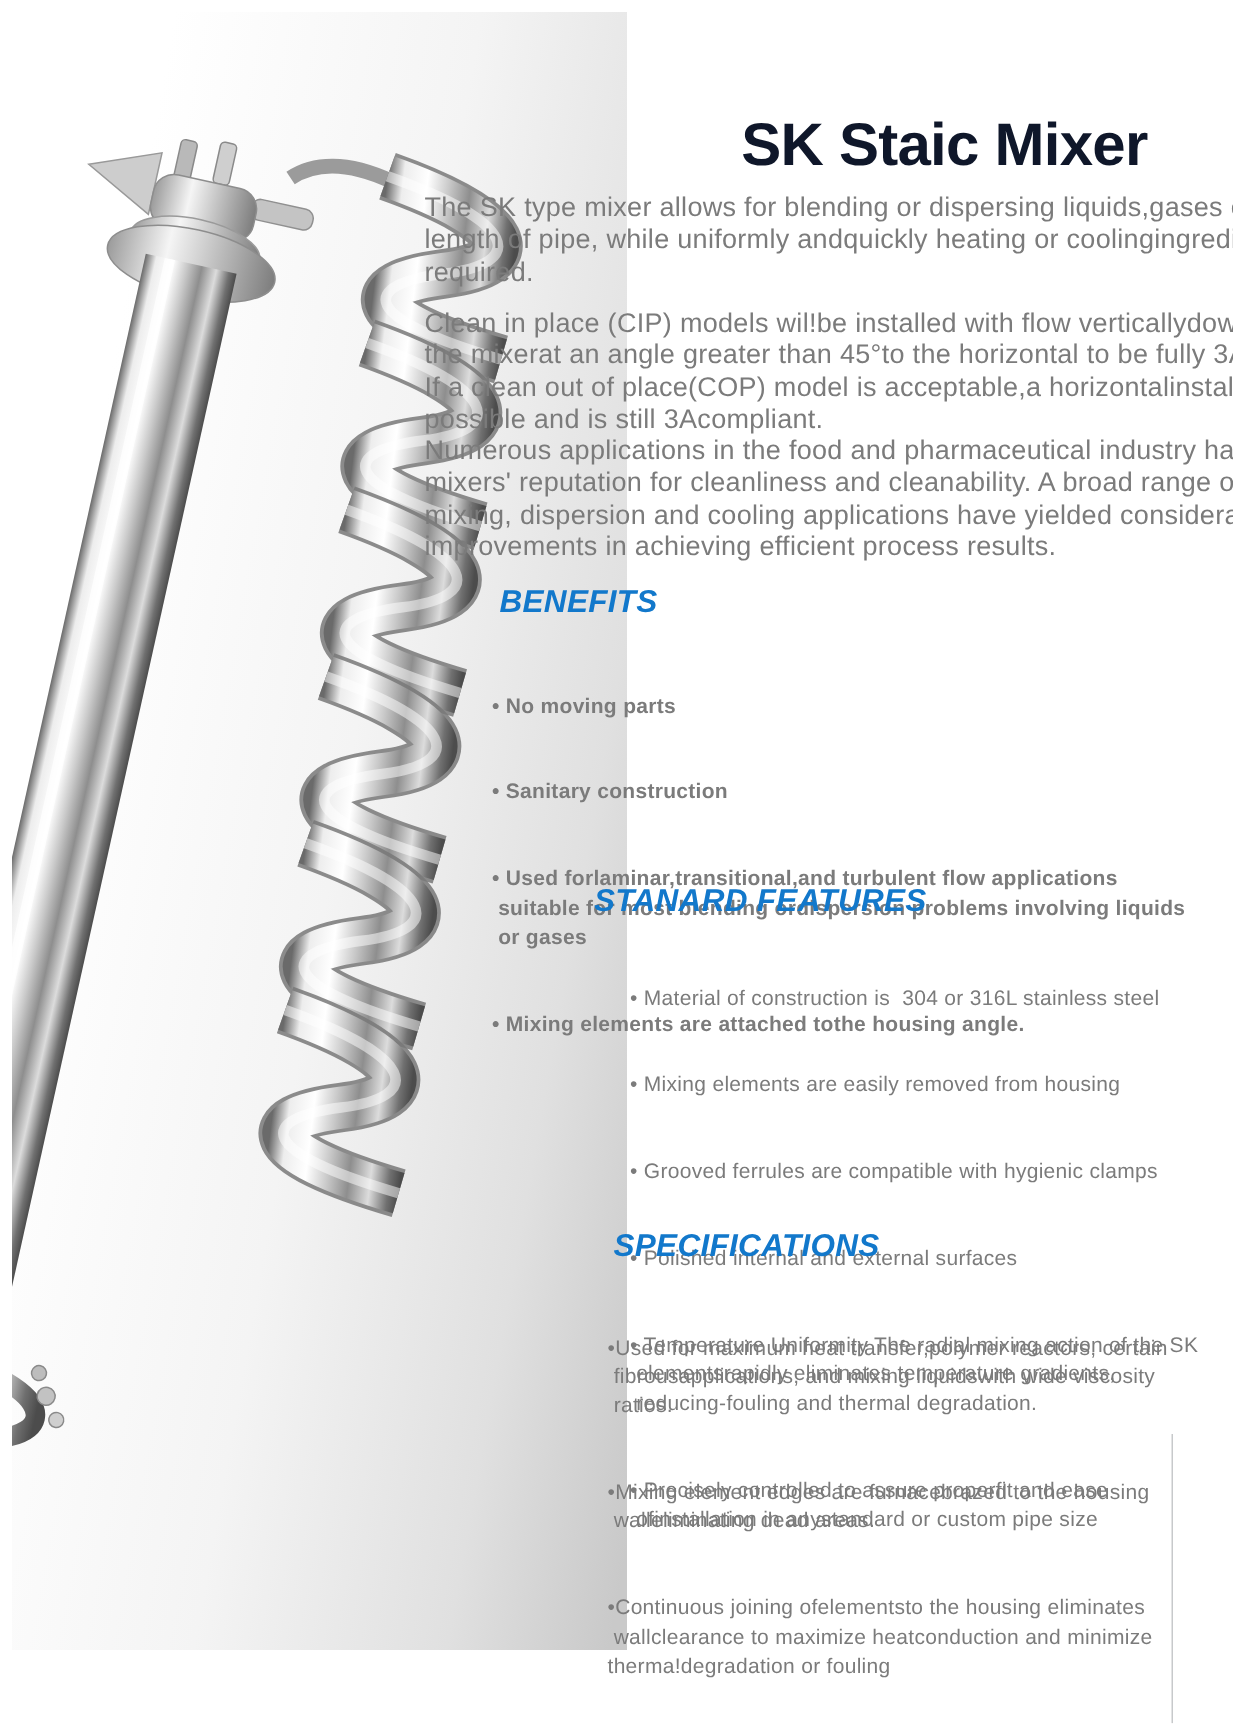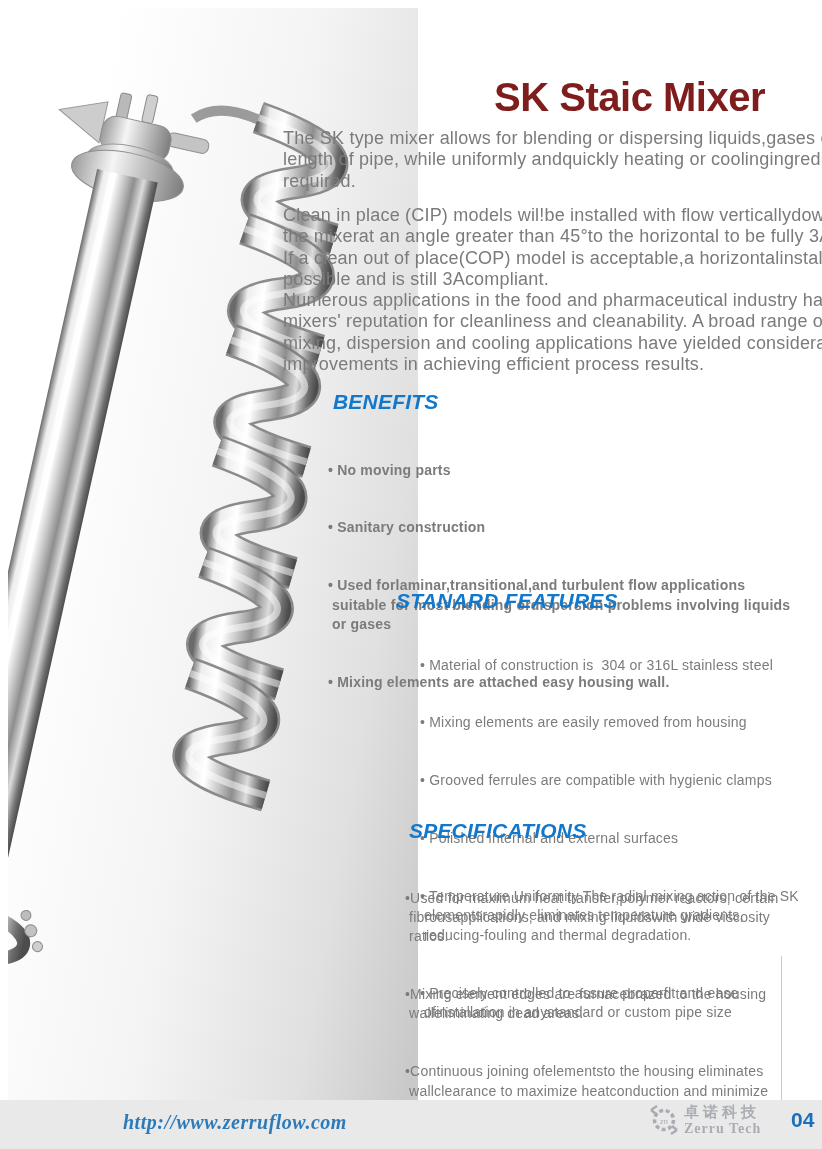--- a/index.html
+++ b/index.html
@@ -9,21 +9,21 @@
   }
   
   .photo-panel{
     position:absolute;left:8px;top:8px;width:410px;height:1092px;
     background:linear-gradient(100deg,#ffffff 18%,#f4f4f4 52%,#e0e0e0 80%,#c9c9c9 98%);
   }
   .photo-panel svg{position:absolute;left:0;top:0;}
   
   .title{
     position:absolute;top:48px;right:57px;
-    font-size:40px;font-weight:bold;color:#7f1d1d;letter-spacing:-0.5px;white-space:pre;
+    font-size:40px;font-weight:bold;color:#0f172a;letter-spacing:-0.5px;white-space:pre;
   }
   
   .para{
     position:absolute;color:#7b7b7b;font-size:18px;line-height:21.3px;
     letter-spacing:0.2px;white-space:pre;margin:16px;
   }
   #p1{left:267px;top:112px;}
   #p2{left:267px;top:189px;}
   
   .sec-heading{
@@ -156,21 +156,21 @@
 mixing, dispersion and cooling applications have yielded considerable
 improvements in achieving efficient process results.</p>
 
   <h2 class="sec-heading" id="benefits-h">BENEFITS</h2>
   <ul class="bullets" id="benefits-list">
     <li>No moving parts</li>
     <li>Sanitary construction</li>
     <li>Used forlaminar,transitional,and turbulent flow applications
  suitable for most blending ordispersion problems involving liquids
  or gases</li>
-    <li>Mixing elements are attached easy housing wall.</li>
+    <li>Mixing elements are attached tothe housing angle.</li>
   </ul>
 
   <h2 class="sec-heading" id="features-h">STANARD FEATURES</h2>
   <ul class="bullets" id="features-list">
     <li>Material of construction is  304 or 316L stainless steel</li>
     <li>Mixing elements are easily removed from housing</li>
     <li>Grooved ferrules are compatible with hygienic clamps</li>
     <li>Polished internal and external surfaces</li>
     <li>Temperature Uniformity The radial mixing action of the SK
  elementsrapidly eliminates temperature gradients,
@@ -187,32 +187,14 @@
     <li>Mixing element edges are furnacebrazed to the housing
  walleliminating dead areas.</li>
     <li>Continuous joining ofelementsto the housing eliminates
  wallclearance to maximize heatconduction and minimize
 therma!degradation or fouling</li>
     
   </ul>
 
   <div class="v-rule"></div>
 
-  <div class="footer">
-    <a class="website" href="#">http://www.zerruflow.com</a>
-
-    <div class="logo">
-      <svg width="32" height="36" viewBox="0 0 32 36">
-        <circle cx="16" cy="18" r="9.5" fill="none" stroke="#a9adb3" stroke-width="3.5" stroke-dasharray="4 2.6"></circle>
-        <path d="M3,8 L9,4 M3,8 L8,12" stroke="#a9adb3" stroke-width="2.5" fill="none"></path>
-        <path d="M29,28 L23,32 M29,28 L24,24" stroke="#a9adb3" stroke-width="2.5" fill="none"></path>
-        <text x="16" y="21.5" text-anchor="middle" font-size="9" font-style="italic" font-family="Liberation Serif, serif" fill="#a9adb3">zn</text>
-      </svg>
-      <div class="logo-text">
-        <span class="logo-cn">卓诺科技</span>
-        <span class="logo-en">Zerru Tech</span>
-      </div>
-    </div>
-
-    <span class="page-num">04</span>
-  </div>
 
 </div>
 
 </body></html>

